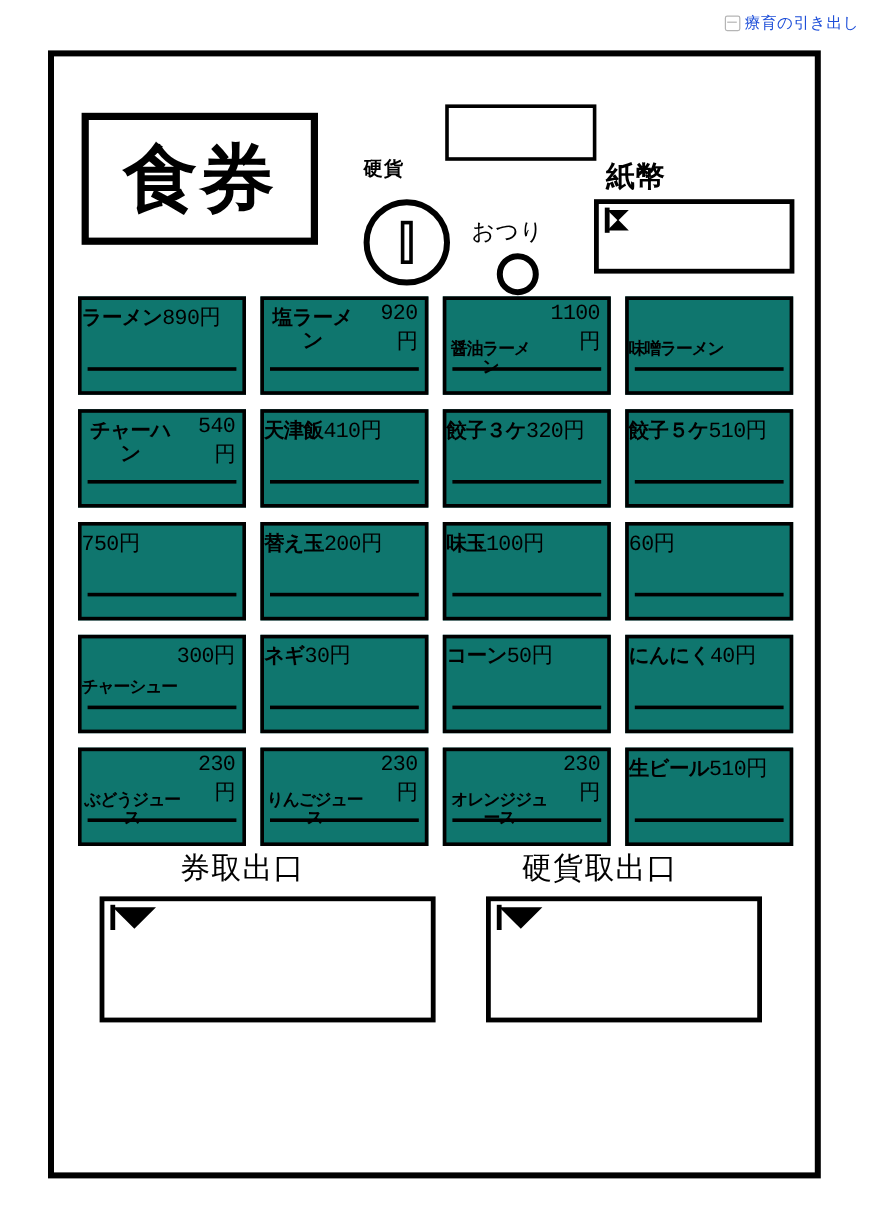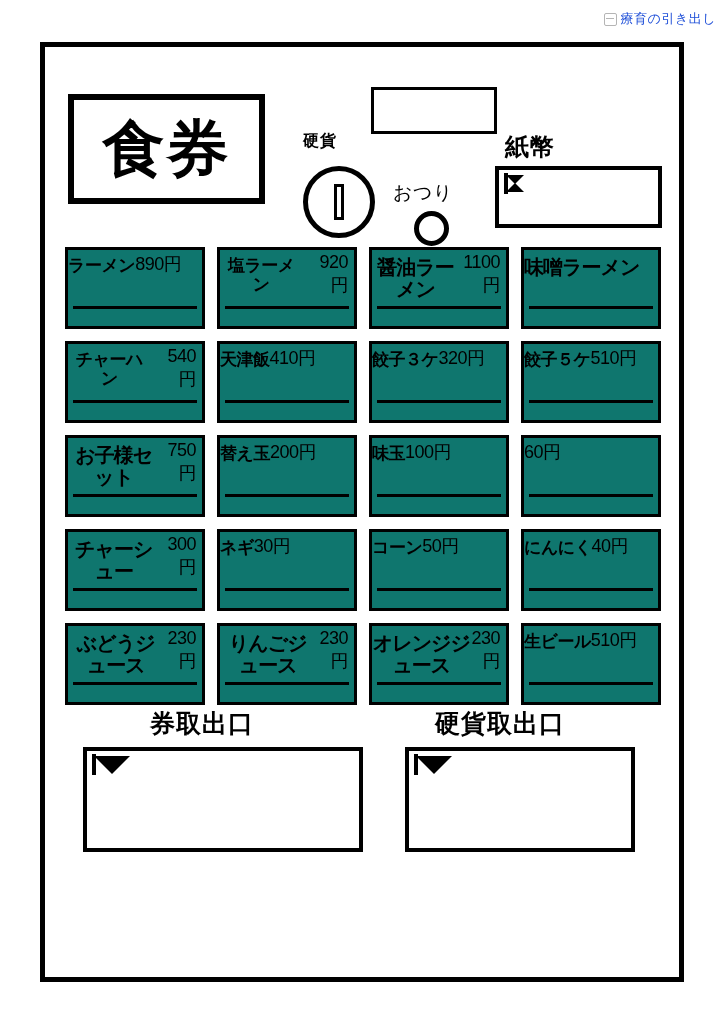--- a/index.html
+++ b/index.html
@@ -221,25 +221,26 @@
   .btn .btn-name {
     font-family: "DejaVu Sans", sans-serif;
     font-size: 17px;
     font-weight: bold;
     text-align: center;
     padding-top: 6px;
     line-height: 1.1;
     letter-spacing: -0.5px;
   }
   .btn .btn-name.small {
-    font-size: 20px;
+    font-size: 14px;
     letter-spacing: -1px;
+    margin-top: 28px;
   }
   .btn .btn-price {
-    font-family: Liberation Sans, sans-serif;
+    font-family: Liberation Mono, monospace;
     font-size: 18px;
     text-align: right;
     padding: 2px 6px 0 0;
     letter-spacing: -0.5px;
   }
   .btn .btn-strip {
     position: absolute;
     left: 5px;
     right: 5px;
     bottom: 5px;
@@ -252,21 +253,21 @@
     position: absolute;
     top: 660px;
     left: 0;
     width: 100%;
     height: 40px;
   }
   .outlet-label {
     position: absolute;
     font-family: "DejaVu Sans", sans-serif;
     font-size: 25px;
-    font-weight: bold;
+    font-weight: normal;
     letter-spacing: 1px;
   }
   .outlet-label.ticket { left: 105px; top: 0; }
   .outlet-label.coin { left: 390px; top: 0; }
 
   .tray {
     position: absolute;
     border: 4px solid #000;
     box-sizing: border-box;
     background: #fff;
@@ -377,21 +378,20 @@
       </div>
       <div class="btn">
         <span class="btn-name">餃子５ケ</span>
         <span class="btn-price">510円</span>
         <span class="btn-strip"></span>
       </div>
     </div>
 
     <div class="grid-row">
       <div class="btn">
-        <span class="btn-name small">お子様セット</span>
         <span class="btn-price">750円</span>
         <span class="btn-strip"></span>
       </div>
       <div class="btn">
         <span class="btn-name">替え玉</span>
         <span class="btn-price">200円</span>
         <span class="btn-strip"></span>
       </div>
       <div class="btn">
         <span class="btn-name">味玉</span>

